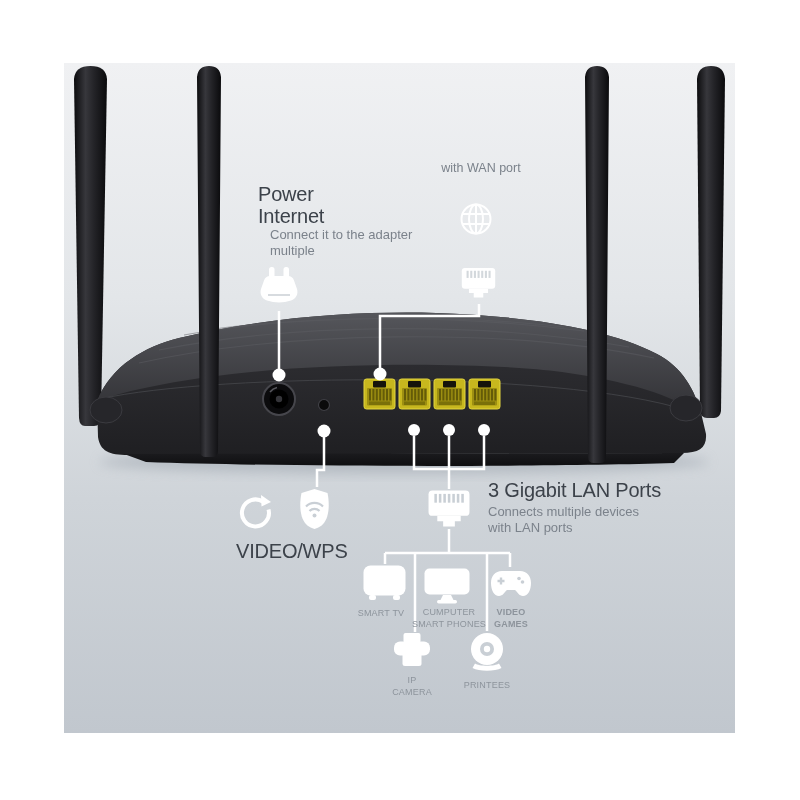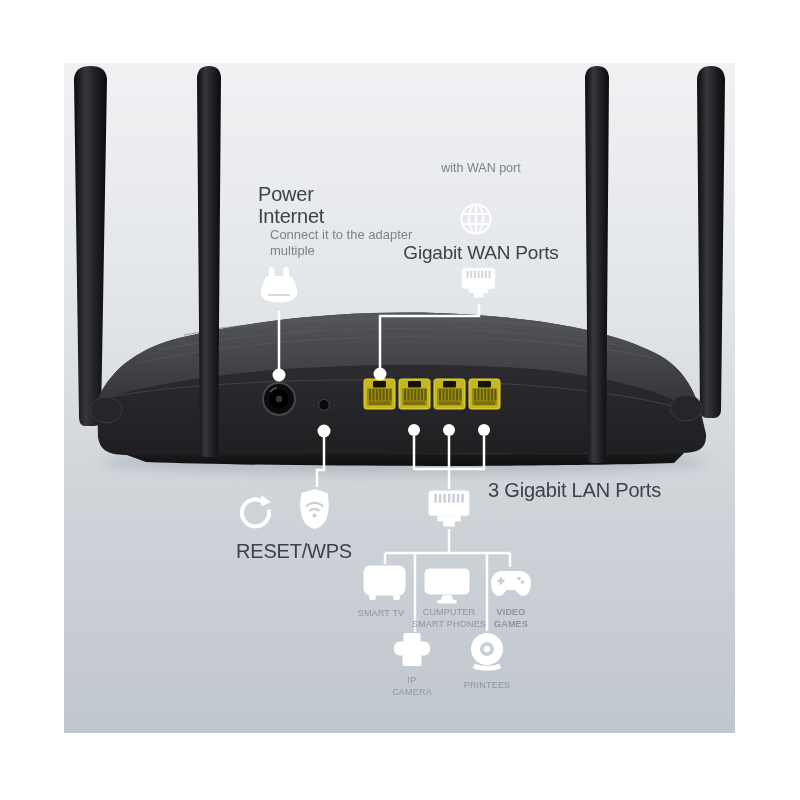--- a/index.html
+++ b/index.html
@@ -141,21 +141,20 @@
     </div>
     <div class="abs icon" style="left:394px;top:138px;width:36px;height:36px;">
       <svg viewBox="0 0 36 36" stroke="#fff" stroke-width="2" fill="none">
         <circle cx="18" cy="18" r="14.5"></circle>
         <ellipse cx="18" cy="18" rx="7" ry="14.5"></ellipse>
         <line x1="18" y1="3.5" x2="18" y2="32.5"></line>
         <line x1="4.5" y1="13" x2="31.5" y2="13"></line>
         <line x1="4.5" y1="23" x2="31.5" y2="23"></line>
       </svg>
     </div>
-    <div class="abs h-title center" style="left:317px;top:179px;width:200px;font-size:19px;">Gigabit WAN Ports</div>
     <div class="abs icon" style="left:397px;top:201px;width:35px;height:39px;">
       <svg viewBox="0 0 44 40">
         <rect x="1" y="0.5" width="42" height="26" rx="4" fill="#fff"></rect>
         <g fill="#d3d8dc">
           <rect x="7" y="4" width="2.6" height="9"></rect>
             <rect x="11.6" y="4" width="2.6" height="9"></rect>
           <rect x="16.2" y="4" width="2.6" height="9"></rect>
             <rect x="20.8" y="4" width="2.6" height="9"></rect>
           <rect x="25.4" y="4" width="2.6" height="9"></rect>
             <rect x="30" y="4" width="2.6" height="9"></rect>
@@ -172,38 +171,42 @@
       </svg>
     </div>
     <div class="abs icon" style="left:235px;top:425px;width:31px;height:41px;">
       <svg viewBox="0 0 31 41">
         <path d="M 15.5,1 L 28.5,5 C 30.5,15 30,24 27.5,30.5 C 25,36.5 21,39.5 15.5,41 C 10,39.5 6,36.5 3.5,30.5 C 1,24 0.5,15 2.5,5 Z" fill="#fff"></path>
         <path d="M 7,18.5 a 12,12 0 0 1 17,0" stroke="#c9cfd5" stroke-width="2.2" fill="none"></path>
         <path d="M 10.5,23 a 7,7 0 0 1 10,0" stroke="#c9cfd5" stroke-width="2.2" fill="none"></path>
         <circle cx="15.5" cy="27.5" r="2" fill="#c9cfd5"></circle>
       </svg>
     </div>
-    <div class="abs h-title" style="left:172px;top:477px;font-size:20px;">RESET/WPS</div>
+    <div class="abs h-title" style="left:172px;top:477px;font-size:20px;">VIDEO/WPS</div>
 
     <div class="abs icon" style="left:363px;top:427px;width:44px;height:39px;">
       <svg viewBox="0 0 44 40">
         <rect x="1" y="0.5" width="42" height="26" rx="4" fill="#fff"></rect>
         <g fill="#c9cfd5">
           <rect x="7" y="4" width="2.6" height="9"></rect>
             <rect x="11.6" y="4" width="2.6" height="9"></rect>
           <rect x="16.2" y="4" width="2.6" height="9"></rect>
             <rect x="20.8" y="4" width="2.6" height="9"></rect>
           <rect x="25.4" y="4" width="2.6" height="9"></rect>
             <rect x="30" y="4" width="2.6" height="9"></rect>
           <rect x="34.6" y="4" width="2.6" height="9"></rect>
         </g>
         <path d="M 10,26.5 L 34,26.5 L 34,32 L 28,32 L 28,37.5 L 16,37.5 L 16,32 L 10,32 Z" fill="#fff"></path>
       </svg>
     </div>
     <div class="abs h-title" style="left:424px;top:416px;">3 Gigabit LAN Ports</div>
+    <div class="abs h-sub" style="left:424px;top:441px;">
+      <div>Connects multiple devices</div>
+      <div>with LAN ports</div>
+    </div>
 
     <div class="abs icon" style="left:299px;top:502px;width:43px;height:36px;">
       <svg viewBox="0 0 43 36">
         <rect x="0.5" y="0.5" width="42" height="30" rx="7" fill="#fff"></rect>
         <rect x="6" y="30" width="7" height="5" rx="2" fill="#fff"></rect>
         <rect x="30" y="30" width="7" height="5" rx="2" fill="#fff"></rect>
       </svg>
     </div>
     <div class="abs icon" style="left:360px;top:505px;width:46px;height:36px;">
       <svg viewBox="0 0 46 36">

